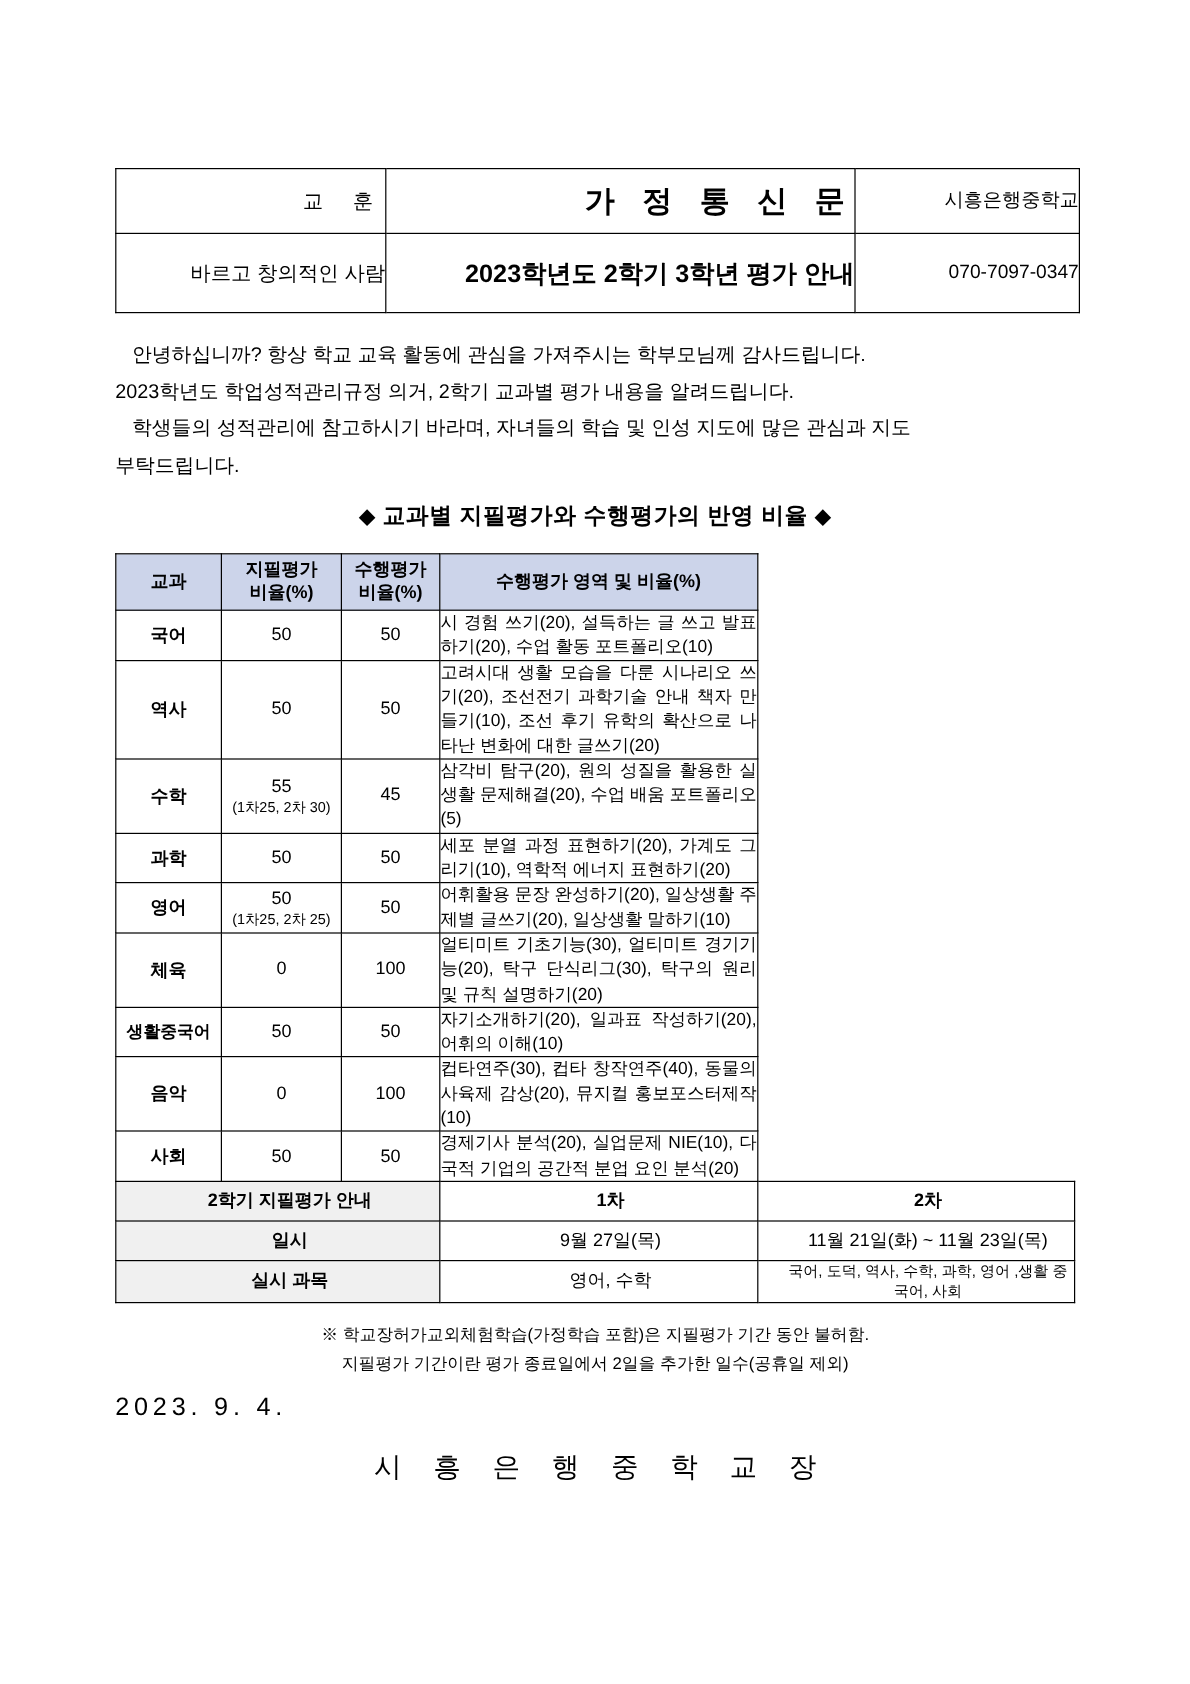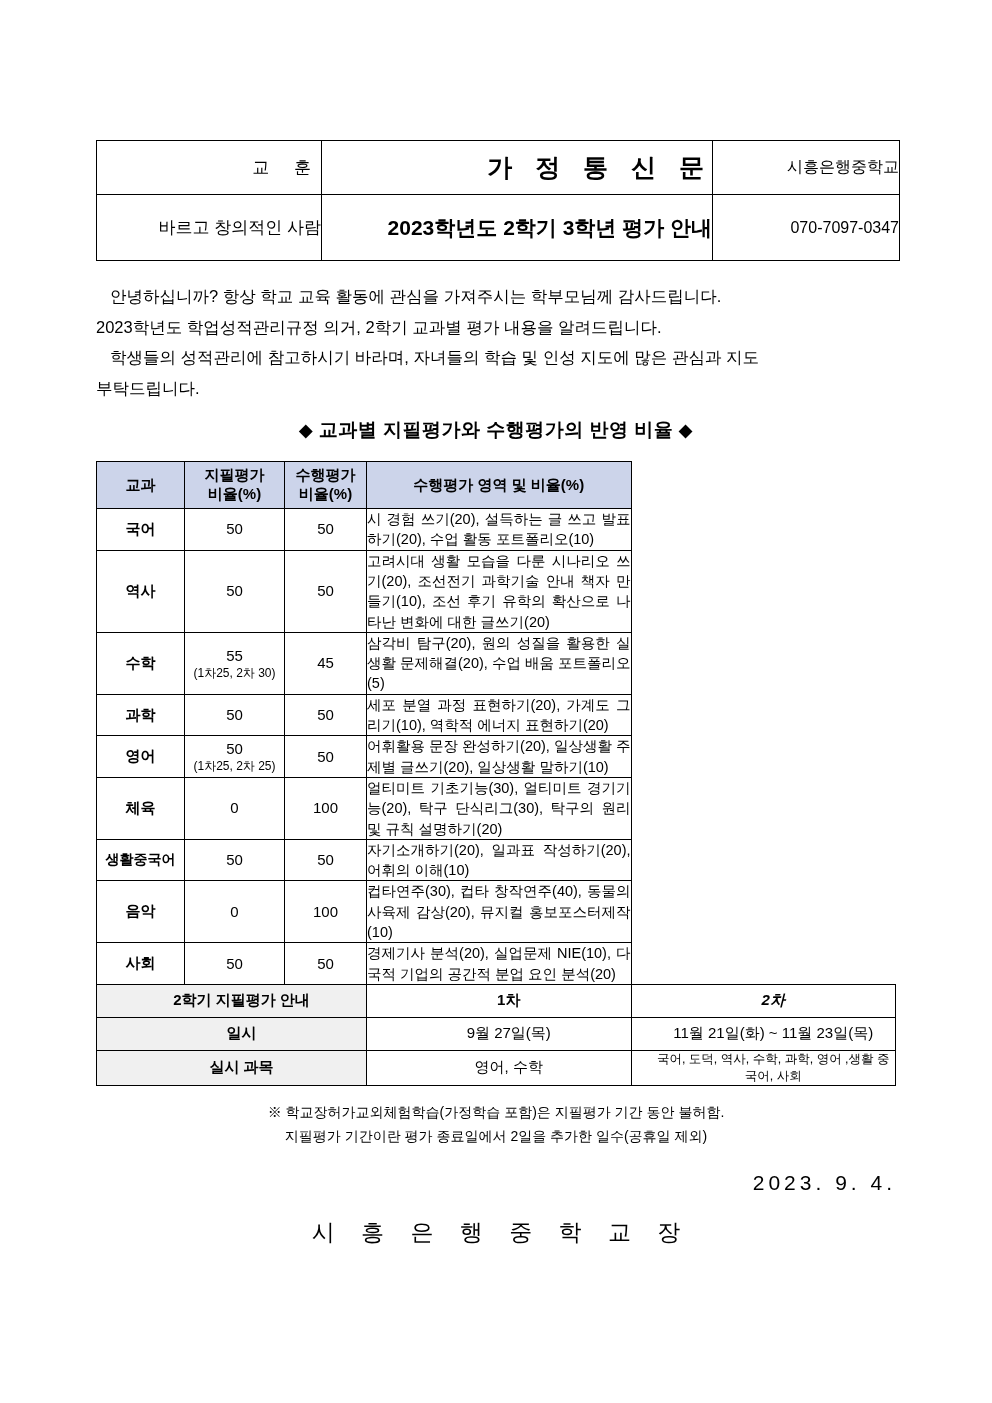--- a/index.html
+++ b/index.html
@@ -159,22 +159,22 @@
   .notes {
     margin-top: 14px;
     text-align: center;
     font-size: 14px;
     font-weight: normal;
     line-height: 1.75;
   }
   .notes p { margin: 0; }
 
   .date-line {
-    margin-top: 22px;
-    text-align: right;
+    margin-top: 12px;
+    text-align: left;
     font-size: 21px;
     letter-spacing: 4px;
   }
   .signer {
     margin-top: 22px;
     text-align: center;
     font-size: 23px;
     letter-spacing: 10px;
     text-indent: 10px;
   }
@@ -306,21 +306,21 @@
           <td class="ratio">
             <span>50</span>
           </td>
           <td class="ratio">50</td>
           <td class="areas">경제기사 분석(20), 실업문제 NIE(10), 다국적 기업의 공간적 분업 요인 분석(20)</td>
         </tr>
 
         <tr class="sched">
           <td class="label first-col" colspan="3">2학기 지필평가 안내</td>
           <td class="sched-1" style="font-weight:bold;">1차</td>
-          <td class="sched-2" style="font-weight:bold;font-style:italic;">2차</td>
+          <td class="sched-2" style="font-weight:bold;">2차</td>
         </tr>
         <tr class="sched">
           <td class="label first-col" colspan="3">일시</td>
           <td class="sched-1">9월 27일(목)</td>
           <td class="sched-2">11월 21일(화) ~ 11월 23일(목)</td>
         </tr>
         <tr class="sched">
           <td class="label first-col" colspan="3">실시 과목</td>
           <td class="sched-1">영어, 수학</td>
           <td class="sched-2 small">국어, 도덕, 역사, 수학, 과학, 영어 ,생활 중국어, 사회</td>

